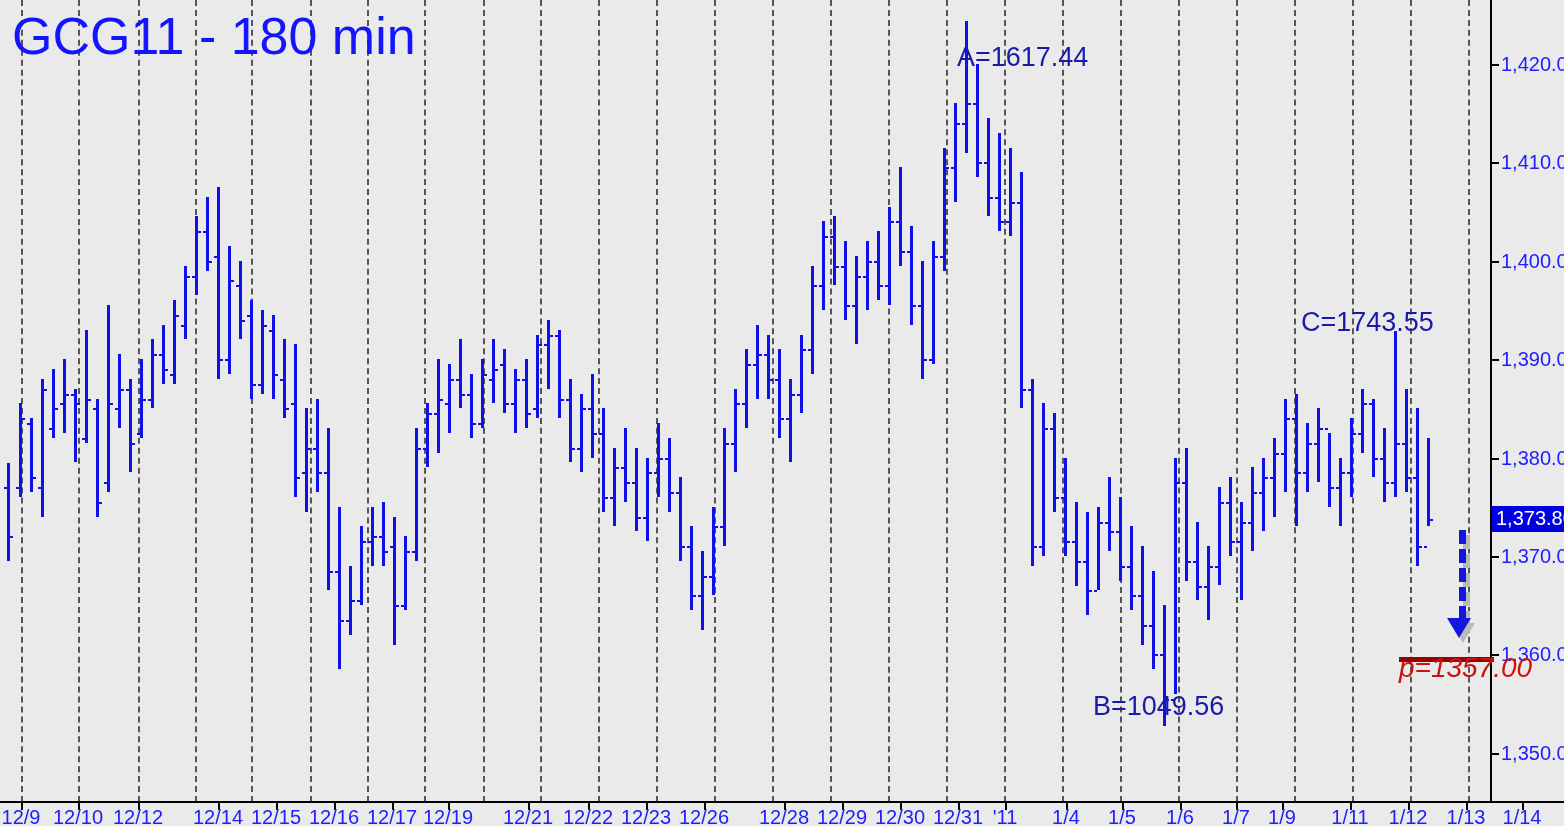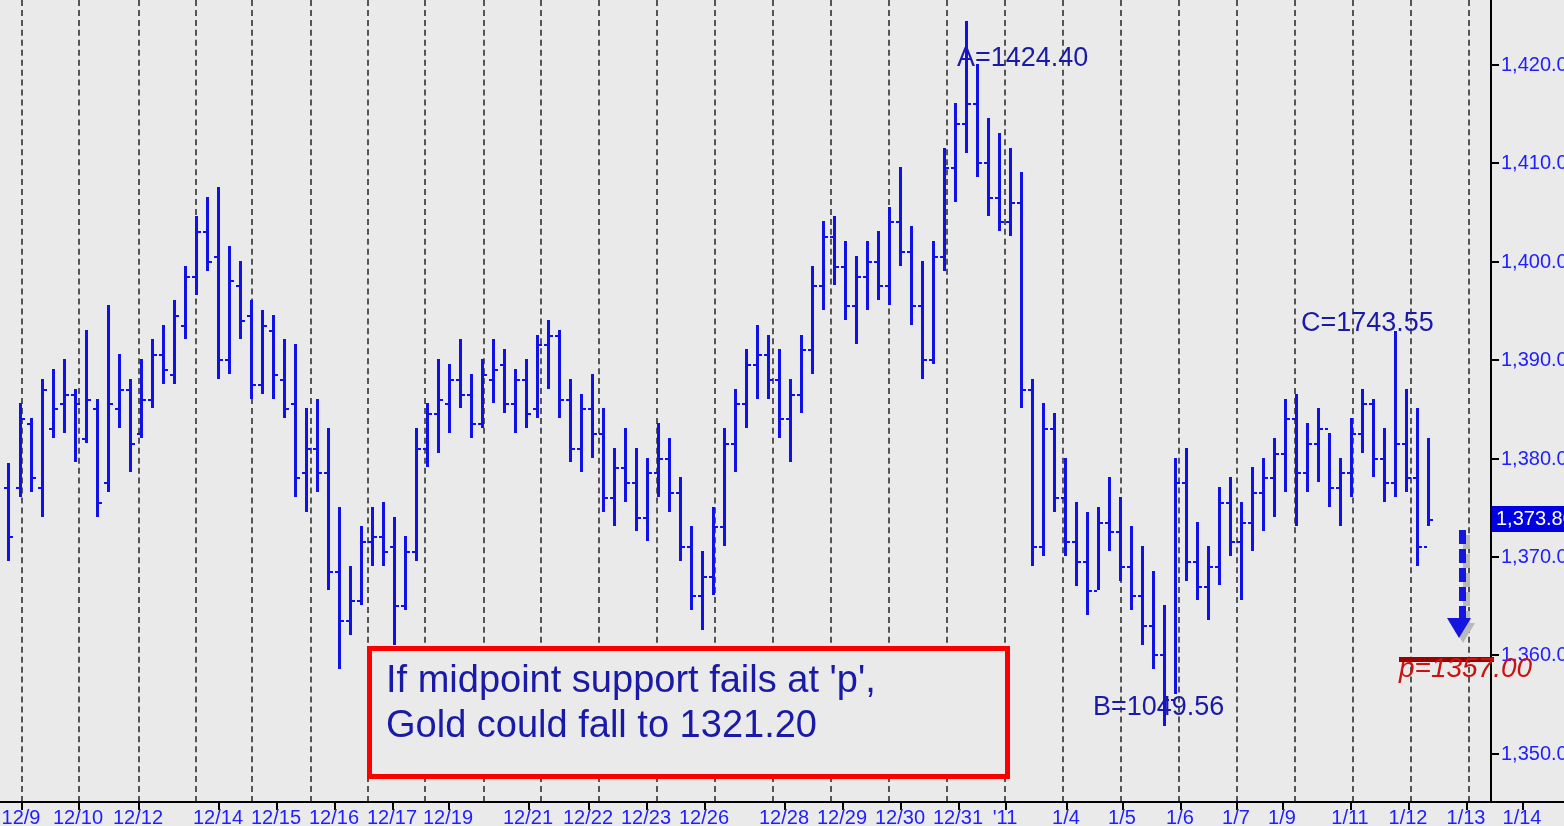--- a/index.html
+++ b/index.html
@@ -487,41 +487,38 @@
       <div class="ylabel" style="top: 555.988px;">1,370.00</div>
       <div class="ytick" style="top: 654.393px;"></div>
       <div class="ylabel" style="top: 654.393px;">1,360.00</div>
       <div class="ytick" style="top: 752.798px;"></div>
       <div class="ylabel" style="top: 752.798px;">1,350.00</div>
       <div class="last-price" style="top: 505.594px;">1,373.80</div>
     </div>
 
   <div class="axis-bottom"></div>
 
+  <div class="title" id="chart-title">GCG11 - 180 min</div>
 
   <div id="annotations">
-      <div class="pt-label" style="left: 957px; top: 42px;">A=1424.40</div>
+      <div class="pt-label" style="left: 957px; top: 42px;">A=1617.44</div>
       <div class="pt-label" style="left: 1301px; top: 307px;">C=1743.55</div>
       <div class="pt-label" style="left: 1093px; top: 691px;">B=1049.56</div>
     </div>
 
   <div class="p-line" id="p-line" style="left: 1399px; top: 657px; width: 95px; background: rgb(158, 0, 0);"></div>
   <div class="p-label" id="p-label" style="left: 1391px; top: 652px; margin-left: 8px;">p=1357.00</div>
 
   <div id="arrow-group">
       <div class="arrow-shadow" style="left: 1463px; top: 535px; height: 90px;"></div>
       <div class="arrow-head-shadow" style="left: 1451px; top: 623px;"></div>
       <div class="arrow-shaft" style="left: 1459px; top: 530px; height: 90px; border-left-color: rgb(21, 21, 224);"></div>
       <div class="arrow-head" style="left: 1447px; top: 618px; border-top-color: rgb(21, 21, 224);"></div>
     </div>
 
-  <div class="callout" id="callout" style="left: 367px; top: 646px; width: 643px; height: 133px; border-color: rgb(251, 0, 0);">
-    <div>If midpoint support fails at 'p',</div>
-    <div>Gold could fall to 1321.20</div>
-  </div>
 
 <div class="xtick" style="left: 21px;"></div>
     <div class="xlabel" style="left: 21px;">12/9</div>
     <div class="xtick" style="left: 78px;"></div>
     <div class="xlabel" style="left: 78px;">12/10</div>
     <div class="xtick" style="left: 138px;"></div>
     <div class="xlabel" style="left: 138px;">12/12</div>
     <div class="xtick" style="left: 218px;"></div>
     <div class="xlabel" style="left: 218px;">12/14</div>
     <div class="xtick" style="left: 276px;"></div>

